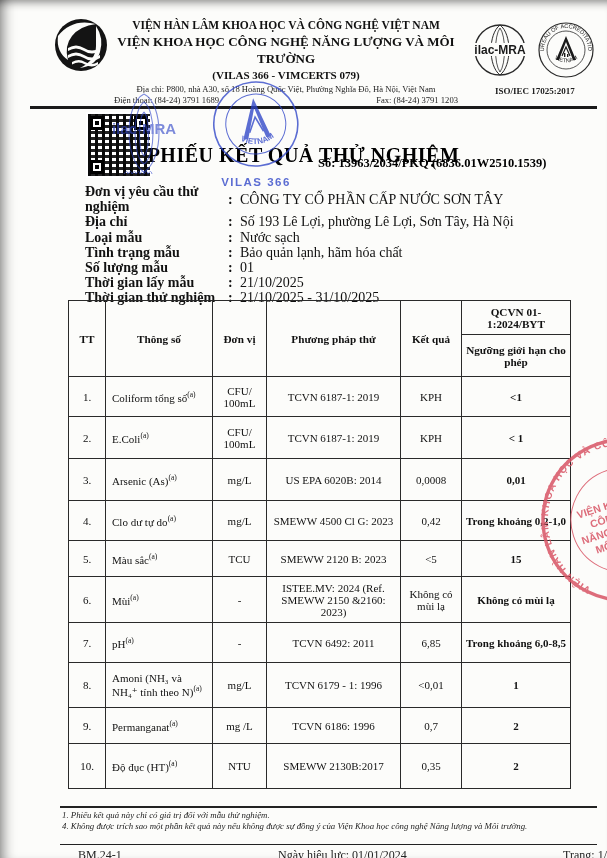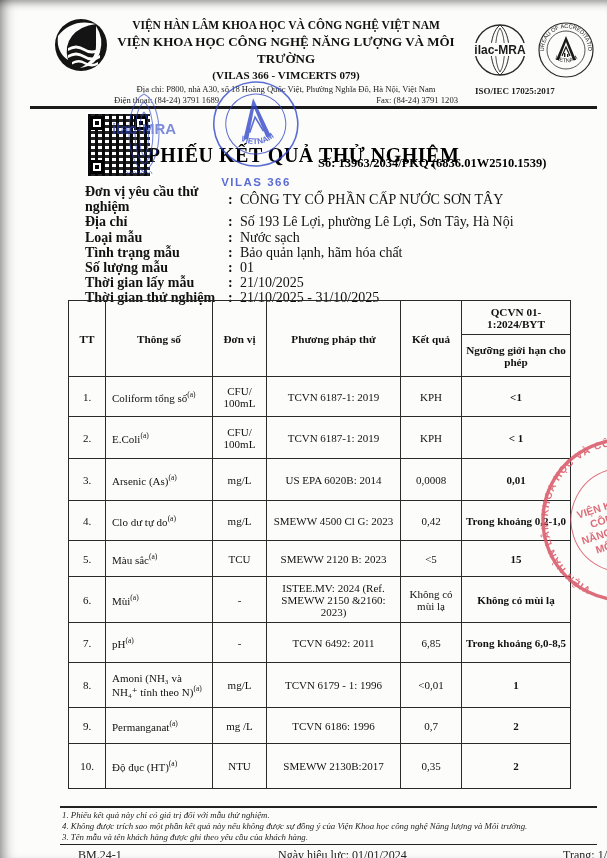--- a/index.html
+++ b/index.html
@@ -9,21 +9,21 @@
   .abs{position:absolute;}
 
   
   .org{left:96px;top:18px;width:380px;text-align:center;color:#111;}
   .org .l1{font-weight:bold;font-size:11.5px;line-height:15px;}
   .org .l2{font-weight:bold;font-size:13px;line-height:17px;}
   .org .l3{font-weight:bold;font-size:11.5px;line-height:16px;}
   .org .l4{font-weight:bold;font-size:11px;line-height:16px;}
   .addr{left:96px;top:84px;width:380px;text-align:center;font-size:8.6px;color:#222;line-height:11px;}
   .phonefax{left:96px;top:95px;width:380px;font-size:8.6px;color:#222;display:flex;justify-content:space-between;padding:0 18px;box-sizing:border-box;}
-  .iso{left:460px;top:86px;width:110px;text-align:center;font-weight:bold;font-size:9px;color:#222;}
+  .iso{left:480px;top:86px;width:110px;text-align:center;font-weight:bold;font-size:9px;color:#222;}
   .rule-top{left:30px;top:106px;width:567px;height:3px;background:#1a1a1a;}
 
   
   .doc-title{left:0;top:116px;width:607px;text-align:center;font-weight:bold;font-size:20px;letter-spacing:.5px;color:#000;margin-top:28px;}
   .doc-no{left:318px;top:156px;width:280px;font-weight:bold;font-size:12.5px;color:#000;}
   .qr{left:88px;top:114px;width:62px;height:62px;
       background:
         repeating-linear-gradient(0deg,rgba(10,10,10,.9) 0 3px,transparent 3px 6px),
         repeating-linear-gradient(90deg,#0a0a0a 0 3px,#fff 3px 7px);
       outline:2px solid #fff;}
@@ -314,21 +314,20 @@
         <text x="95" y="106">NĂNG LƯỢNG VÀ</text>
         <text x="95" y="119">MÔI TRƯỜNG</text>
       </g>
     </g>
   </svg>
 
   <div class="abs rule-f1"></div>
   <div class="abs notes">
     <div>1. Phiếu kết quả này chỉ có giá trị đối với mẫu thử nghiệm.</div>
     <div>4. Không được trích sao một phần kết quả này nếu không được sự đồng ý của Viện Khoa học công nghệ Năng lượng và Môi trường.</div>
-    <div>3. Tên mẫu và tên khách hàng được ghi theo yêu cầu của khách hàng.</div>
   </div>
   <div class="abs rule-f2"></div>
   <div class="abs foot-row">
     <span>BM.24-1</span>
     <span>Ngày hiệu lực: 01/01/2024</span>
     <span>Trang: 1/2</span>
   </div>
 
 </div>
 

